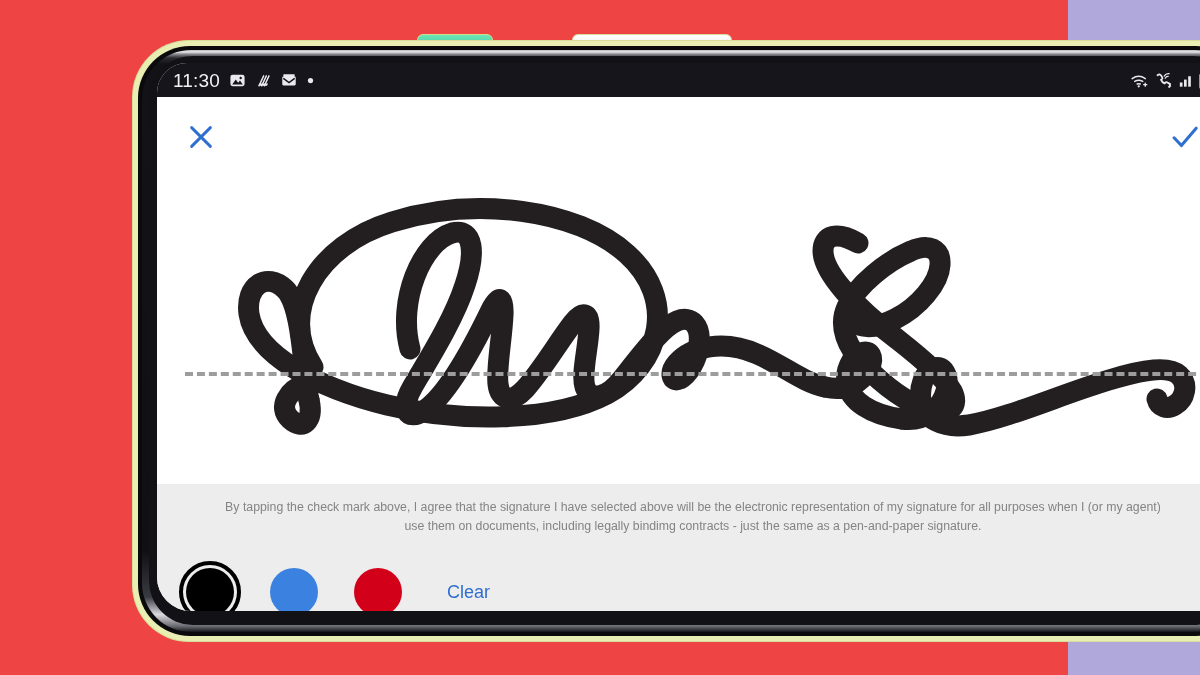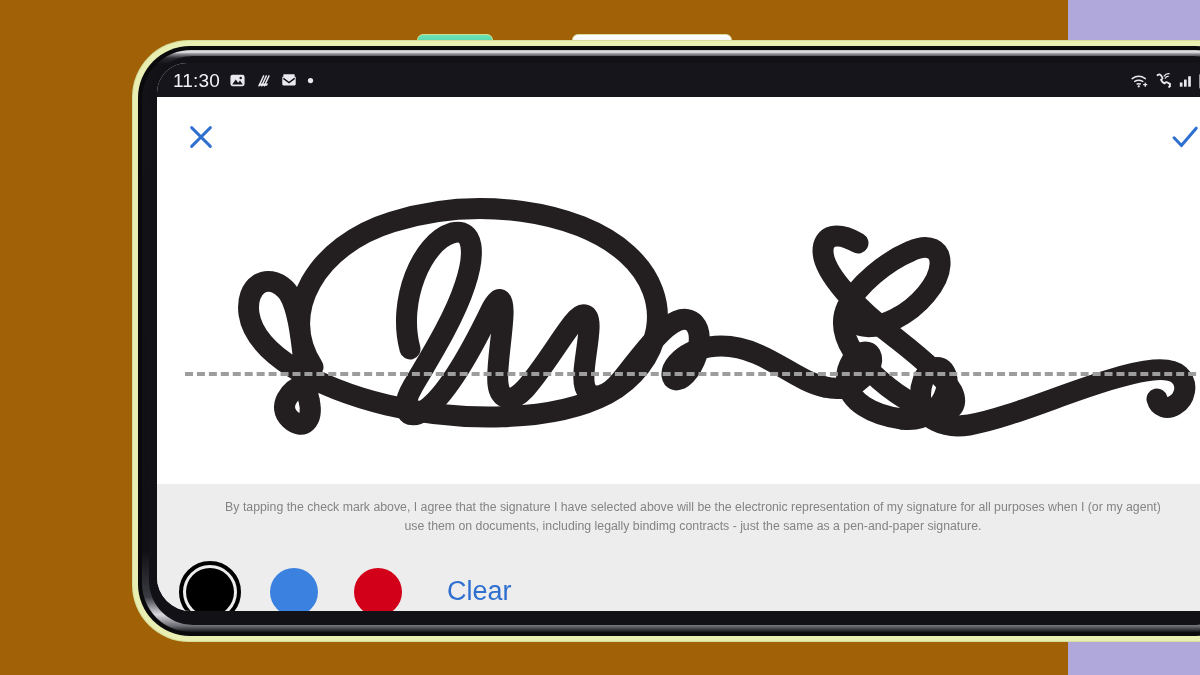--- a/index.html
+++ b/index.html
@@ -13,21 +13,21 @@
     background: #b0a8db;
     font-family: "Liberation Sans", sans-serif;
     position: relative;
   }
 
   #stage {
     position: absolute;
     inset: 0;
     width: 1068px;
     height: 675px;
-    background: #a16207;
+    background: #ef4444;
   }
 
   
   .phone-rail {
     position: absolute;
     left: 133px;
     top: 41px;
     width: 1120px;           
     height: 600px;
     background: #e9efb2;
@@ -216,21 +216,21 @@
   }
   .swatch-wrap.selected {
     border: 4px solid #000000;
     background: #ededed;
     box-shadow: inset 0 0 0 3px #ededed;
   }
   .clear-btn {
     background: none;
     border: 0;
     color: #2f6fd0;
-    font-size: 27px;
+    font-size: 18px;
     font-family: "Liberation Sans", sans-serif;
     cursor: pointer;
     padding: 2px 6px;
     margin-left: 10px;
     line-height: 1;
   }
 </style>
 </head>
 <body>
 

